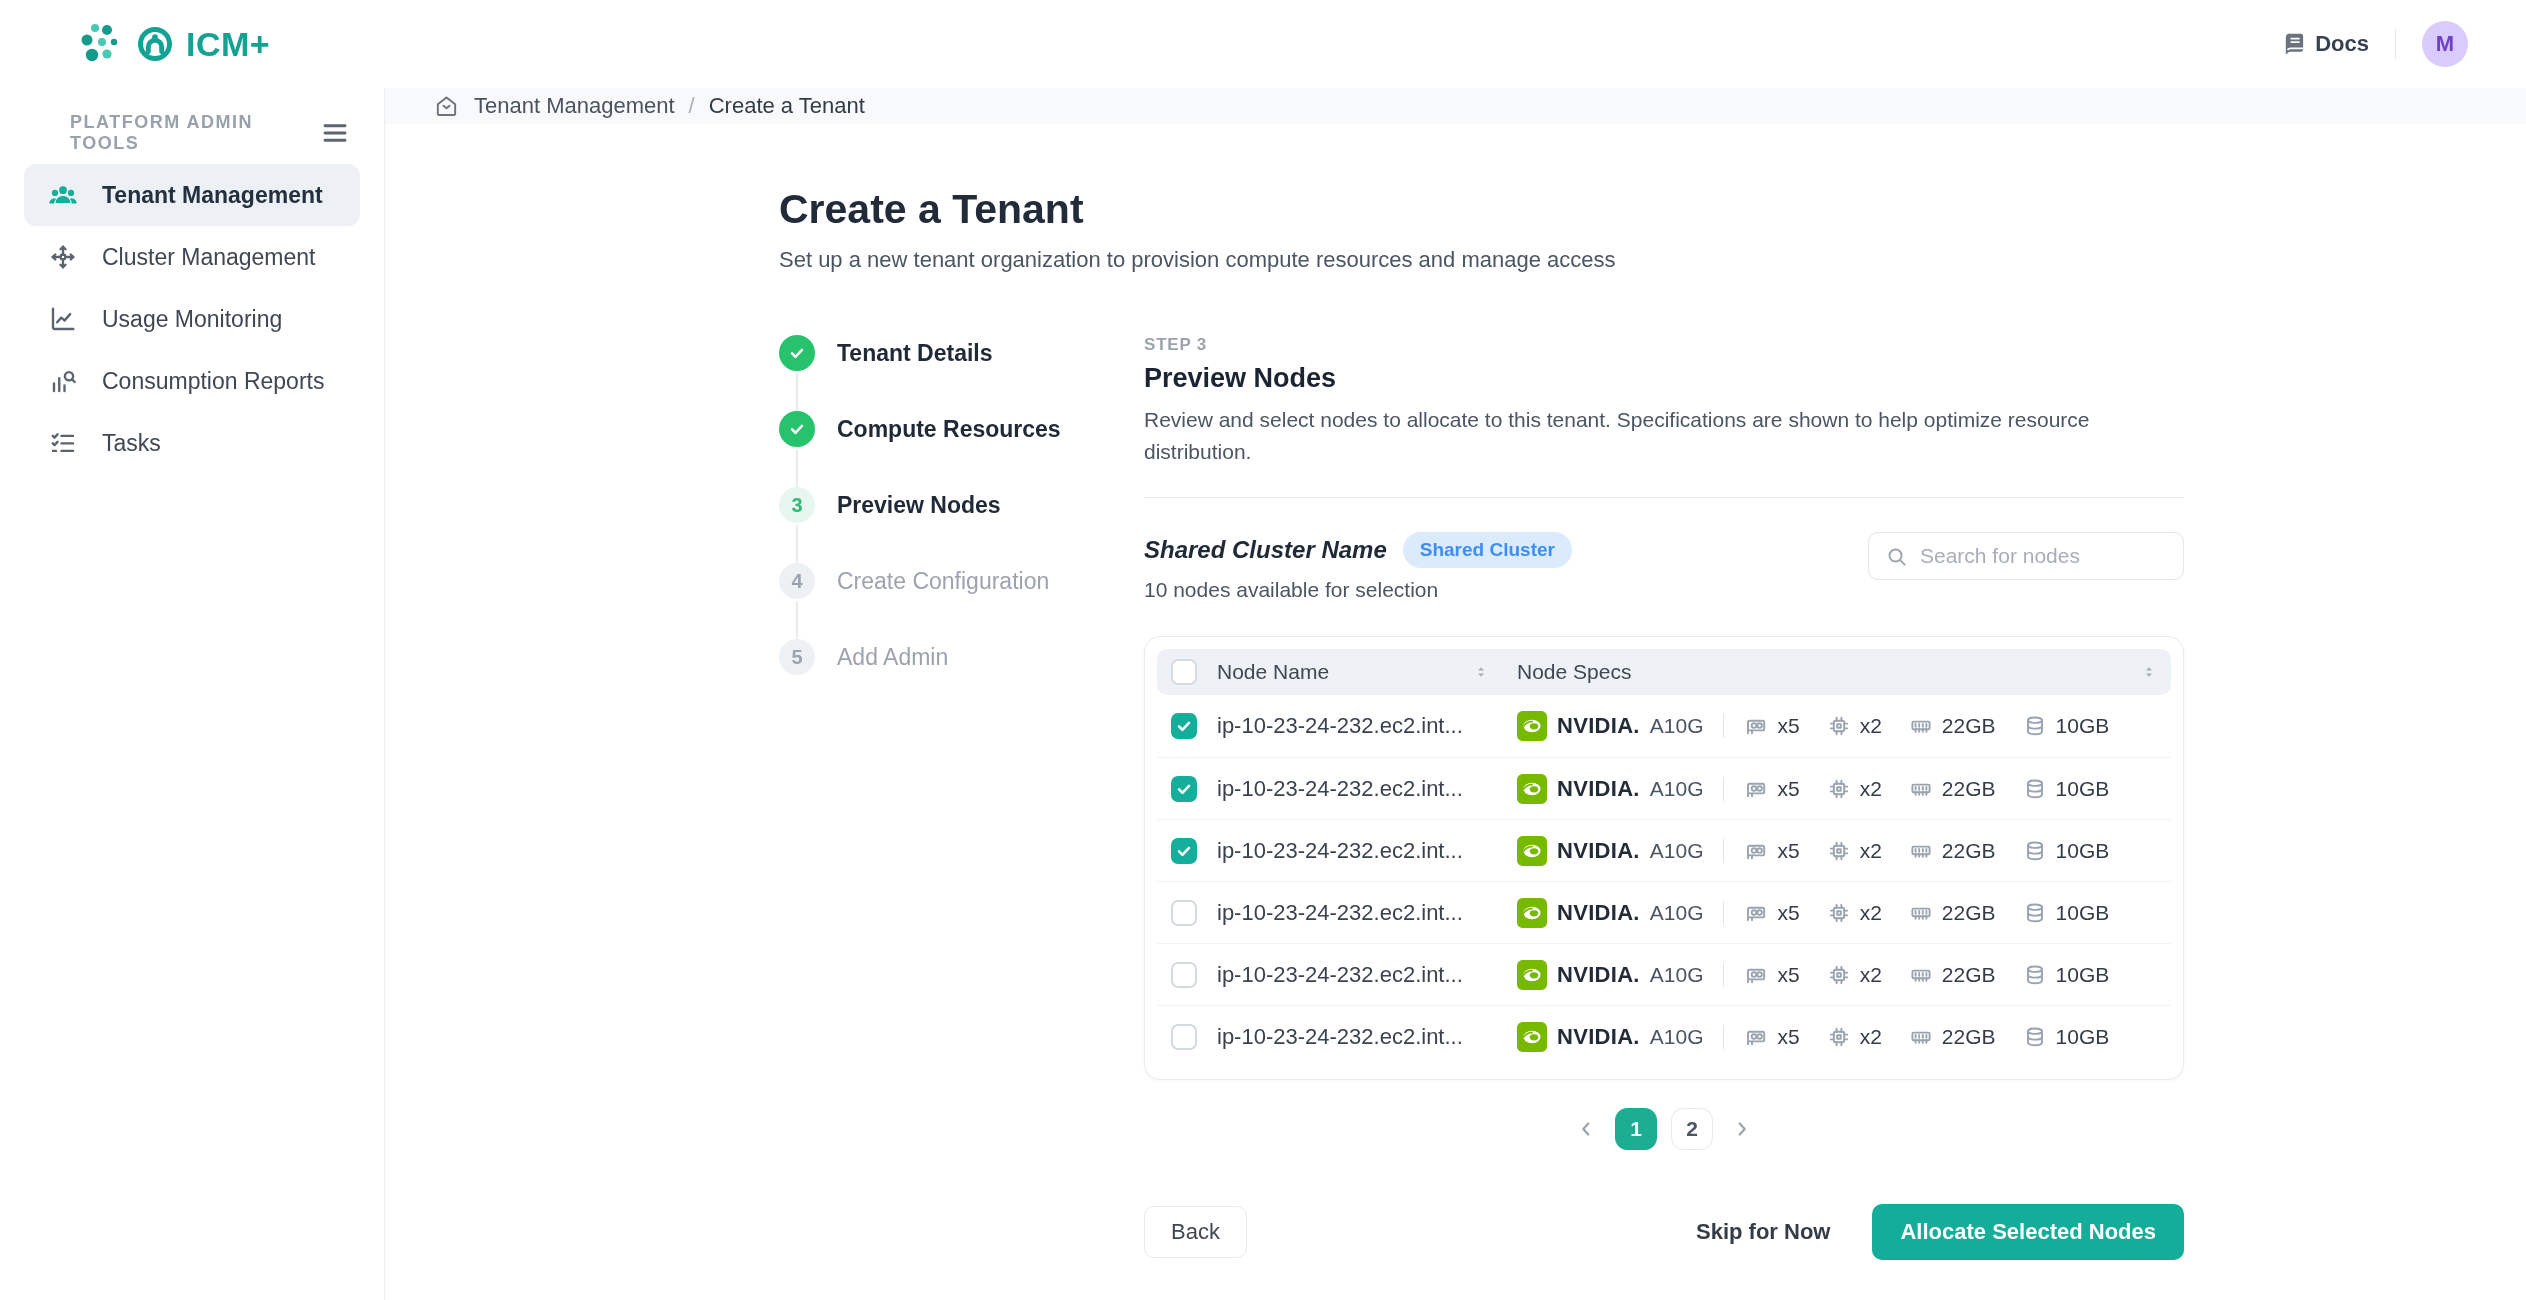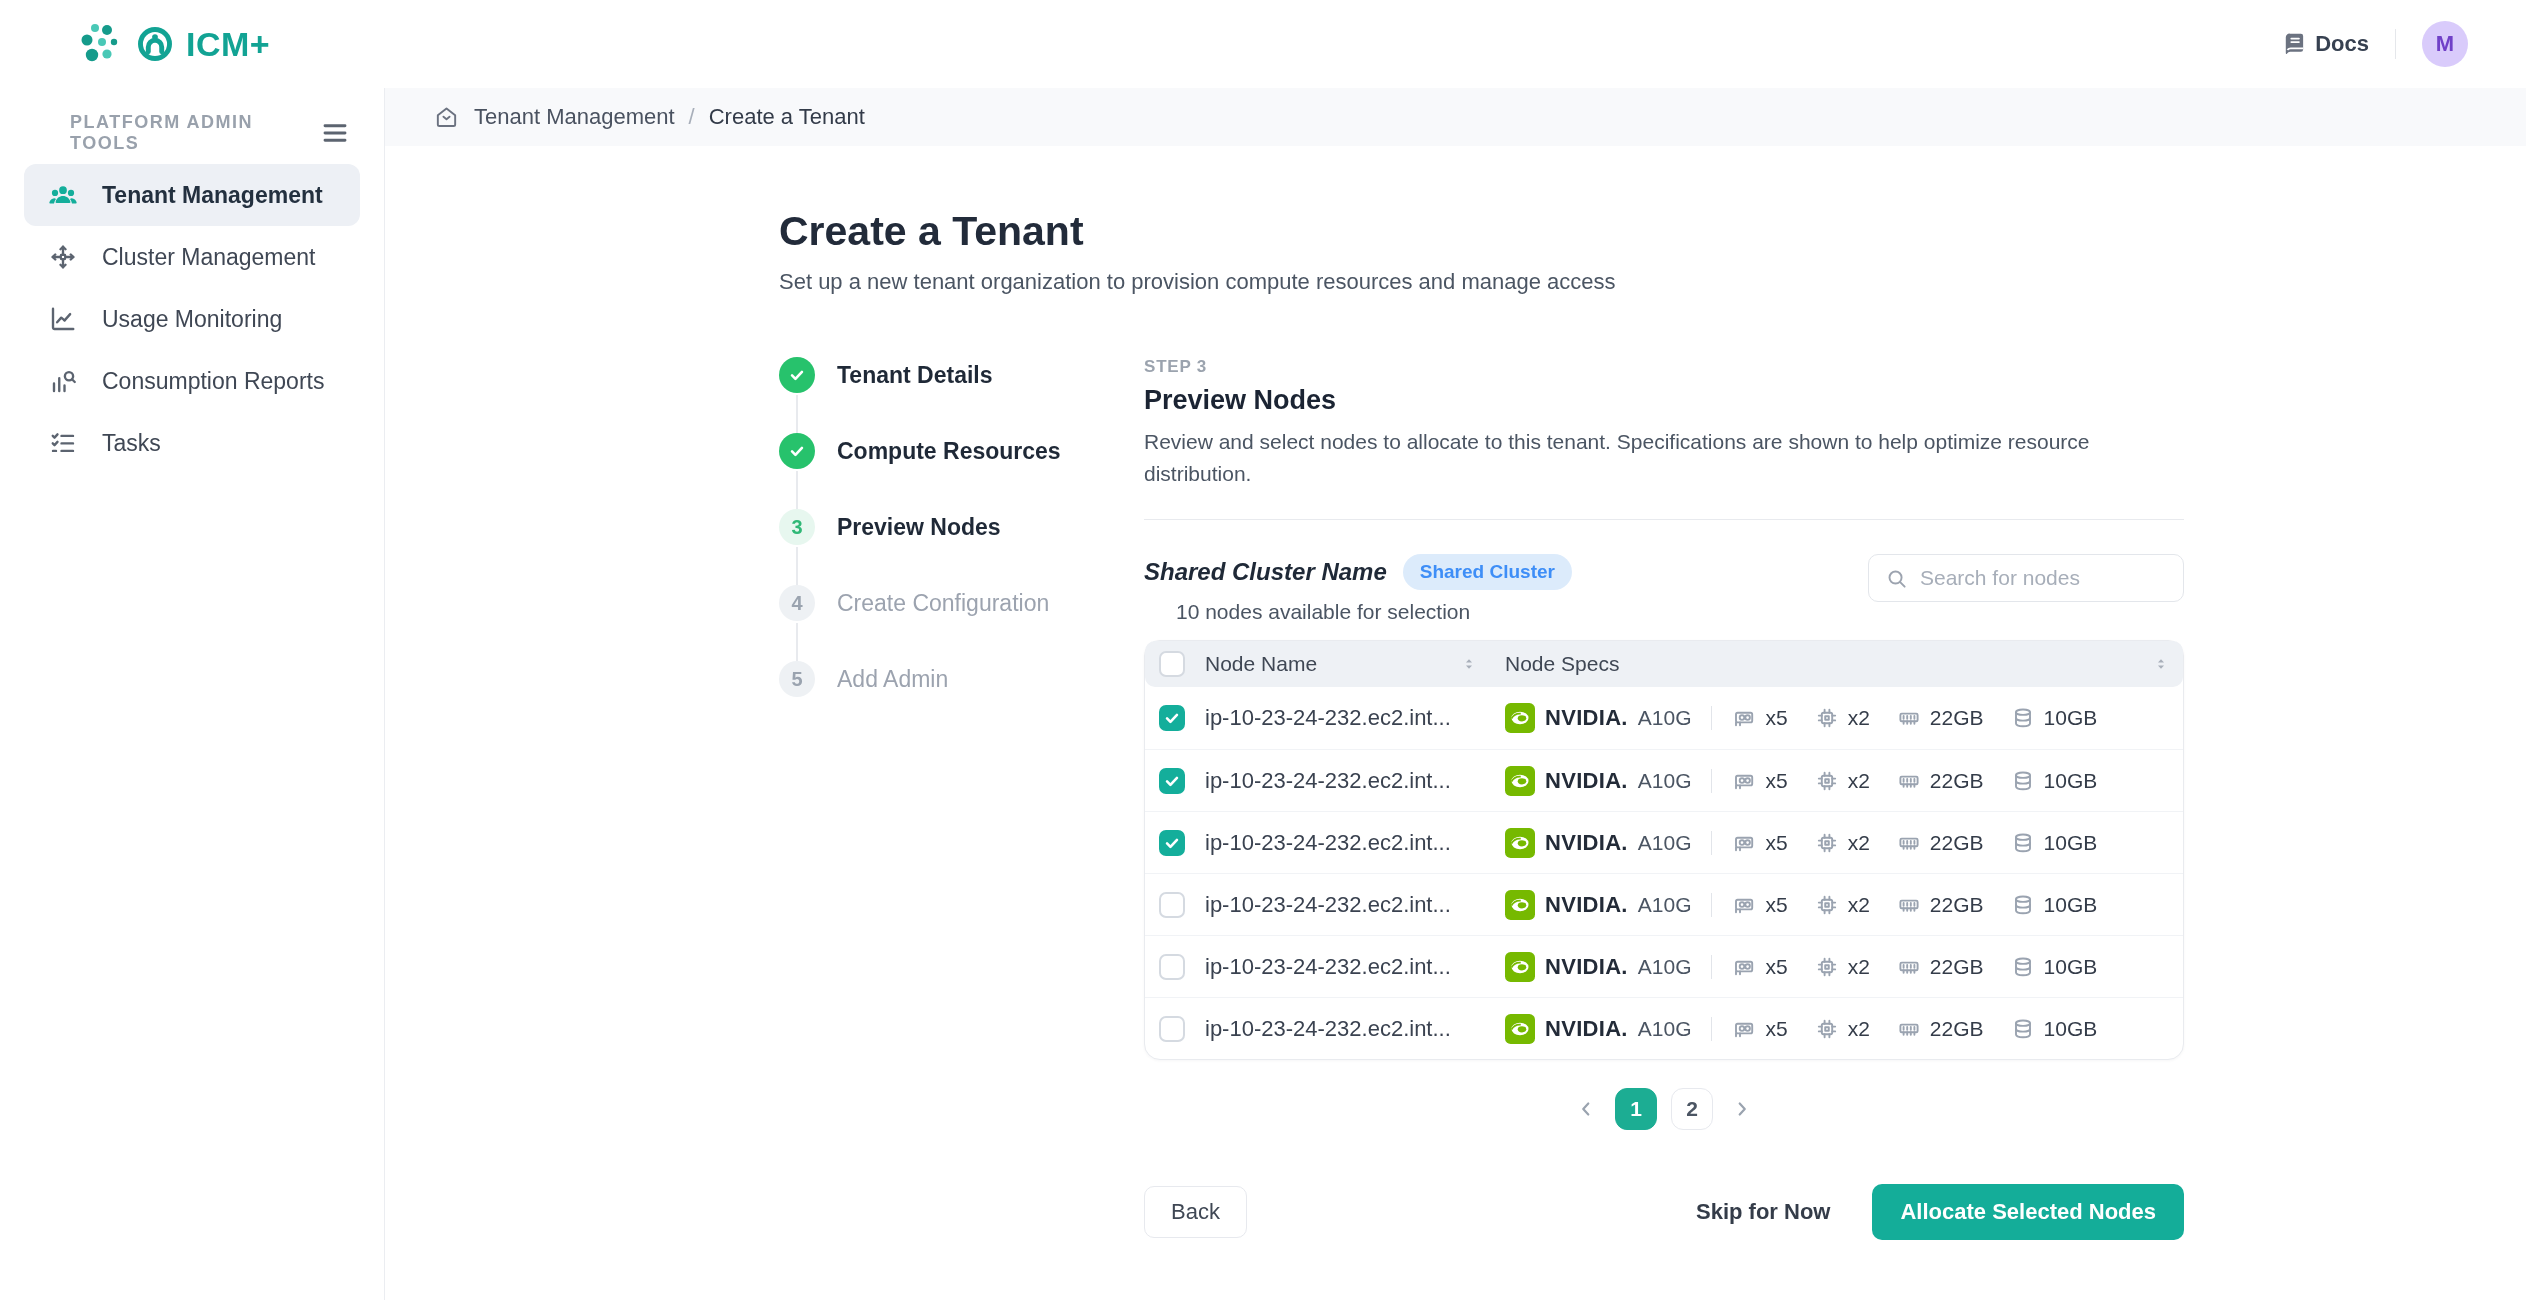--- a/index.html
+++ b/index.html
@@ -58,29 +58,29 @@
   .step-eyebrow { font-size:17px; font-weight:600; letter-spacing:.8px; color:#9BA3AE; }
   .panel h2 { margin-top:8px; font-size:27px; font-weight:700; color:#1B2433; }
   .panel-desc { margin-top:10px; font-size:21px; line-height:1.5; color:#4B5563; max-width:995px; }
   .panel-hr { margin-top:30px; border:none; border-top:1px solid #E8EAEE; }
 
   .cluster-row { margin-top:34px; display:flex; justify-content:space-between; align-items:flex-start; }
   .cluster-name-row { display:flex; align-items:center; gap:16px; }
   .cluster-name { font-size:24px; font-weight:700; color:#1F2937;font-style:italic; }
   .cluster-badge { background:#DCEBFB; color:#3E8EF7; font-size:19px; font-weight:600;
     padding:7px 17px; border-radius:999px; }
-  .cluster-count { margin-top:10px; font-size:21px; color:#4B5563;margin-left:32px; }
+  .cluster-count { margin-top:10px; font-size:21px; color:#4B5563; }
   .search-box { width:316px; height:48px; border:1px solid #E3E6EB; border-radius:10px;
     display:flex; align-items:center; gap:12px; padding:0 16px; background:#fff; }
   .search-box input { border:none; outline:none; font-size:21px; color:#404040; width:100%;
     font-family:"Liberation Sans", sans-serif; background:transparent; }
   .search-box input::placeholder { color:#A7AEB9; }
 
   
-  .table-card { margin-top:16px; border:1.5px solid #E9EBEF; border-radius:16px; padding:0;
+  .table-card { margin-top:34px; border:1.5px solid #E9EBEF; border-radius:16px; padding:12px;
     background:#fff; box-shadow:0 1px 3px rgba(15,23,42,.04); }
   .thead { background:#EEF1F5; border-radius:10px; height:46px; display:flex; align-items:center;
     padding:0 14px; }
   .th-label { font-size:21px; font-weight:500; color:#3F4754; }
   .th-name { width:272px; margin-left:20px; display:flex; align-items:center; justify-content:space-between; }
   .th-specs { flex:1; margin-left:28px; display:flex; align-items:center; justify-content:space-between; }
   .sort-ico { width:16px; height:16px; color:#A8AFBA; display:flex; }
 
   .trow { height:62px; display:flex; align-items:center; padding:0 14px; cursor:pointer; }
   .trow + .trow { border-top:1px solid #F1F3F6; }

